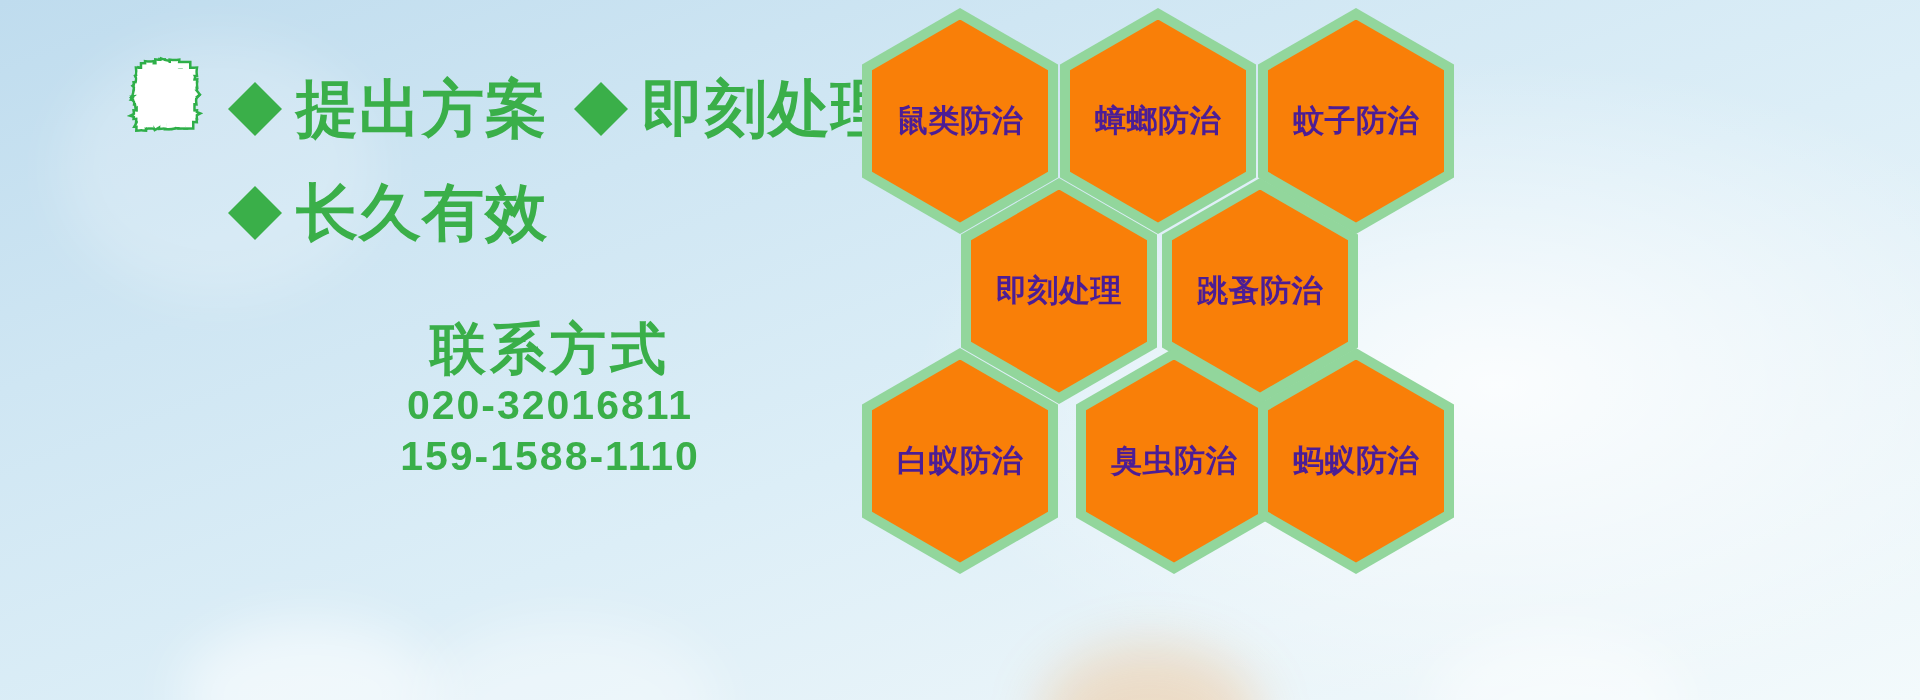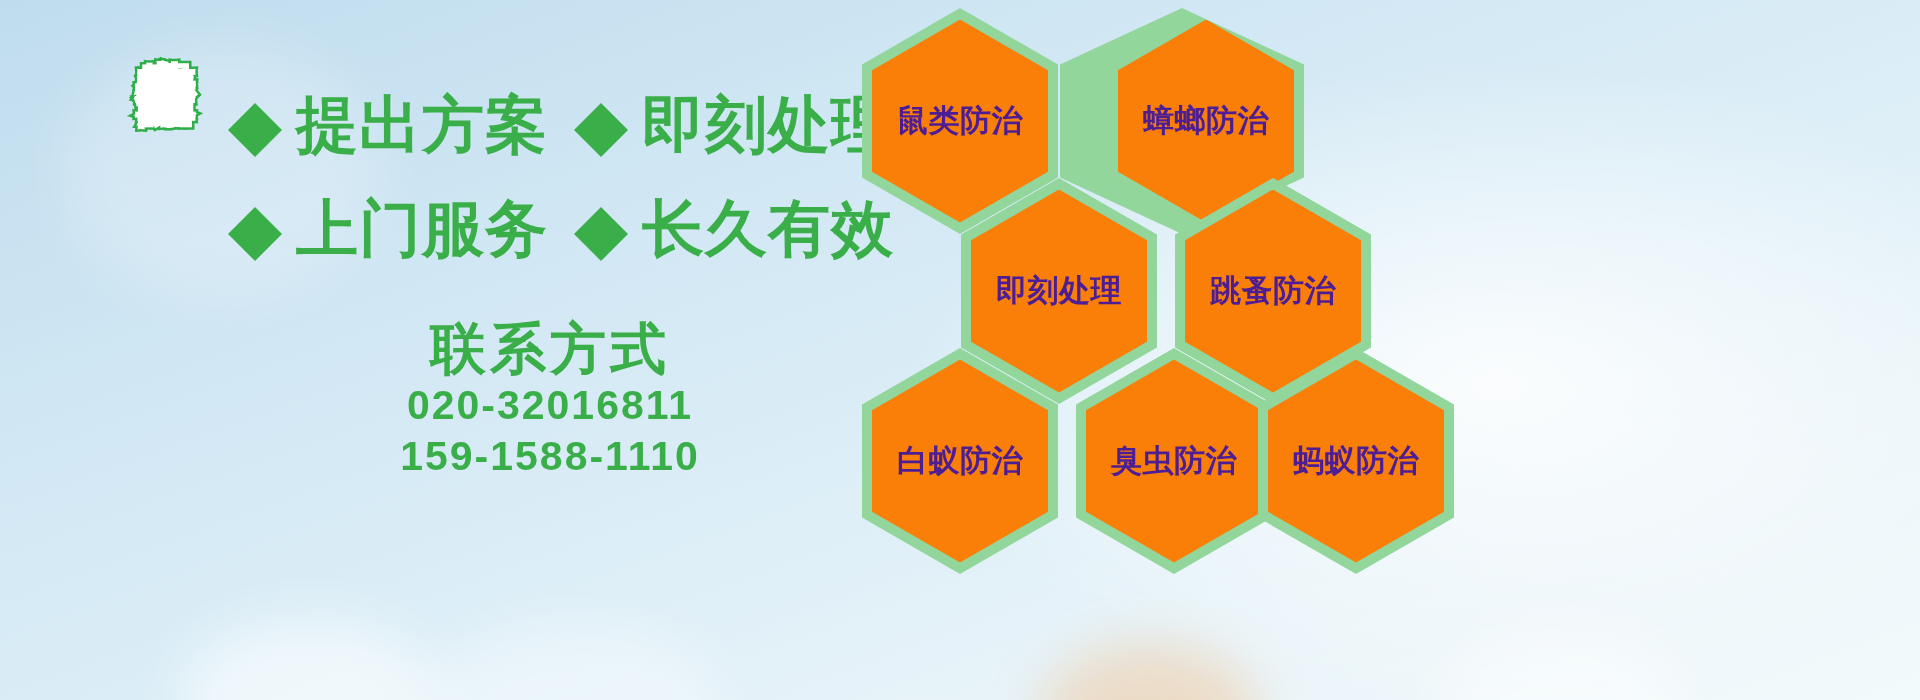--- a/index.html
+++ b/index.html
@@ -59,23 +59,22 @@
 
   
   #features {
     position: absolute;
     left: 228px;
     top: 78px;
     width: 640px;
   }
   .feature-row {
     display: flex;
-    align-items: center;
+    align-items: flex-start;
     height: 104px;
-    font-family: Liberation Mono, monospace;
   }
   .feature-item {
     display: flex;
     align-items: center;
   }
   .feature-item + .feature-item { margin-left: 26px; }
   .diamond-icon {
     width: 0; height: 0;
     border: 27px solid transparent;
     border-bottom-color: #3aaf49;
@@ -156,24 +155,24 @@
   .hex-label {
     font-size: 31px;
     font-weight: 700;
     color: #4c1d95;
     letter-spacing: 0.5px;
     white-space: nowrap;
     text-align: center;
   }
 
   .hex.r1c1 { left: 0px;   top: 8px; }
-  .hex.r1c2 { left: 198px; top: 8px; padding-left: 48px; }
+  .hex.r1c2 { left: 198px; top: 8px; }
   .hex.r1c3 { left: 396px; top: 8px; }
   .hex.r2c1 { left: 99px;  top: 178px; }
-  .hex.r2c2 { left: 313px; top: 178px; font-family: Liberation Serif, serif; }
+  .hex.r2c2 { left: 300px; top: 178px; font-family: Liberation Serif, serif; }
   .hex.r3c1 { left: 0px;   top: 348px; }
   .hex.r3c2 { left: 198px; top: 348px; margin-left: 16px; }
   .hex.r3c3 { left: 396px; top: 348px; }
 </style>
 </head>
 <body>
 
 <div id="banner">
 
   <div class="blob b1"></div>
@@ -193,24 +192,20 @@
       </div>
       <div class="feature-item">
         <span class="diamond-icon"></span>
         <span class="feature-text">即刻处理</span>
       </div>
     </div>
 
     <div class="feature-row">
       <div class="feature-item">
         <span class="diamond-icon"></span>
-        <span class="feature-text">上门服务</span>
-      </div>
-      <div class="feature-item">
-        <span class="diamond-icon"></span>
         <span class="feature-text">长久有效</span>
       </div>
     </div>
 
   </div>
 
   <div id="contact">
     <div id="contact-title">联系方式</div>
     <div class="contact-phone">020-32016811</div>
     <div class="contact-phone">159-1588-1110</div>
@@ -223,20 +218,25 @@
         <span class="hex-label">鼠类防治</span>
       </div>
     </div>
 
     <div class="hex r1c2">
       <div class="hex-inner">
         <span class="hex-label">蟑螂防治</span>
       </div>
     </div>
 
+    <div class="hex r1c3">
+      <div class="hex-inner">
+        <span class="hex-label">蚊子防治</span>
+      </div>
+    </div>
 
     <div class="hex r2c1">
       <div class="hex-inner">
         <span class="hex-label">即刻处理</span>
       </div>
     </div>
 
     <div class="hex r2c2">
       <div class="hex-inner">
         <span class="hex-label">跳蚤防治</span>

